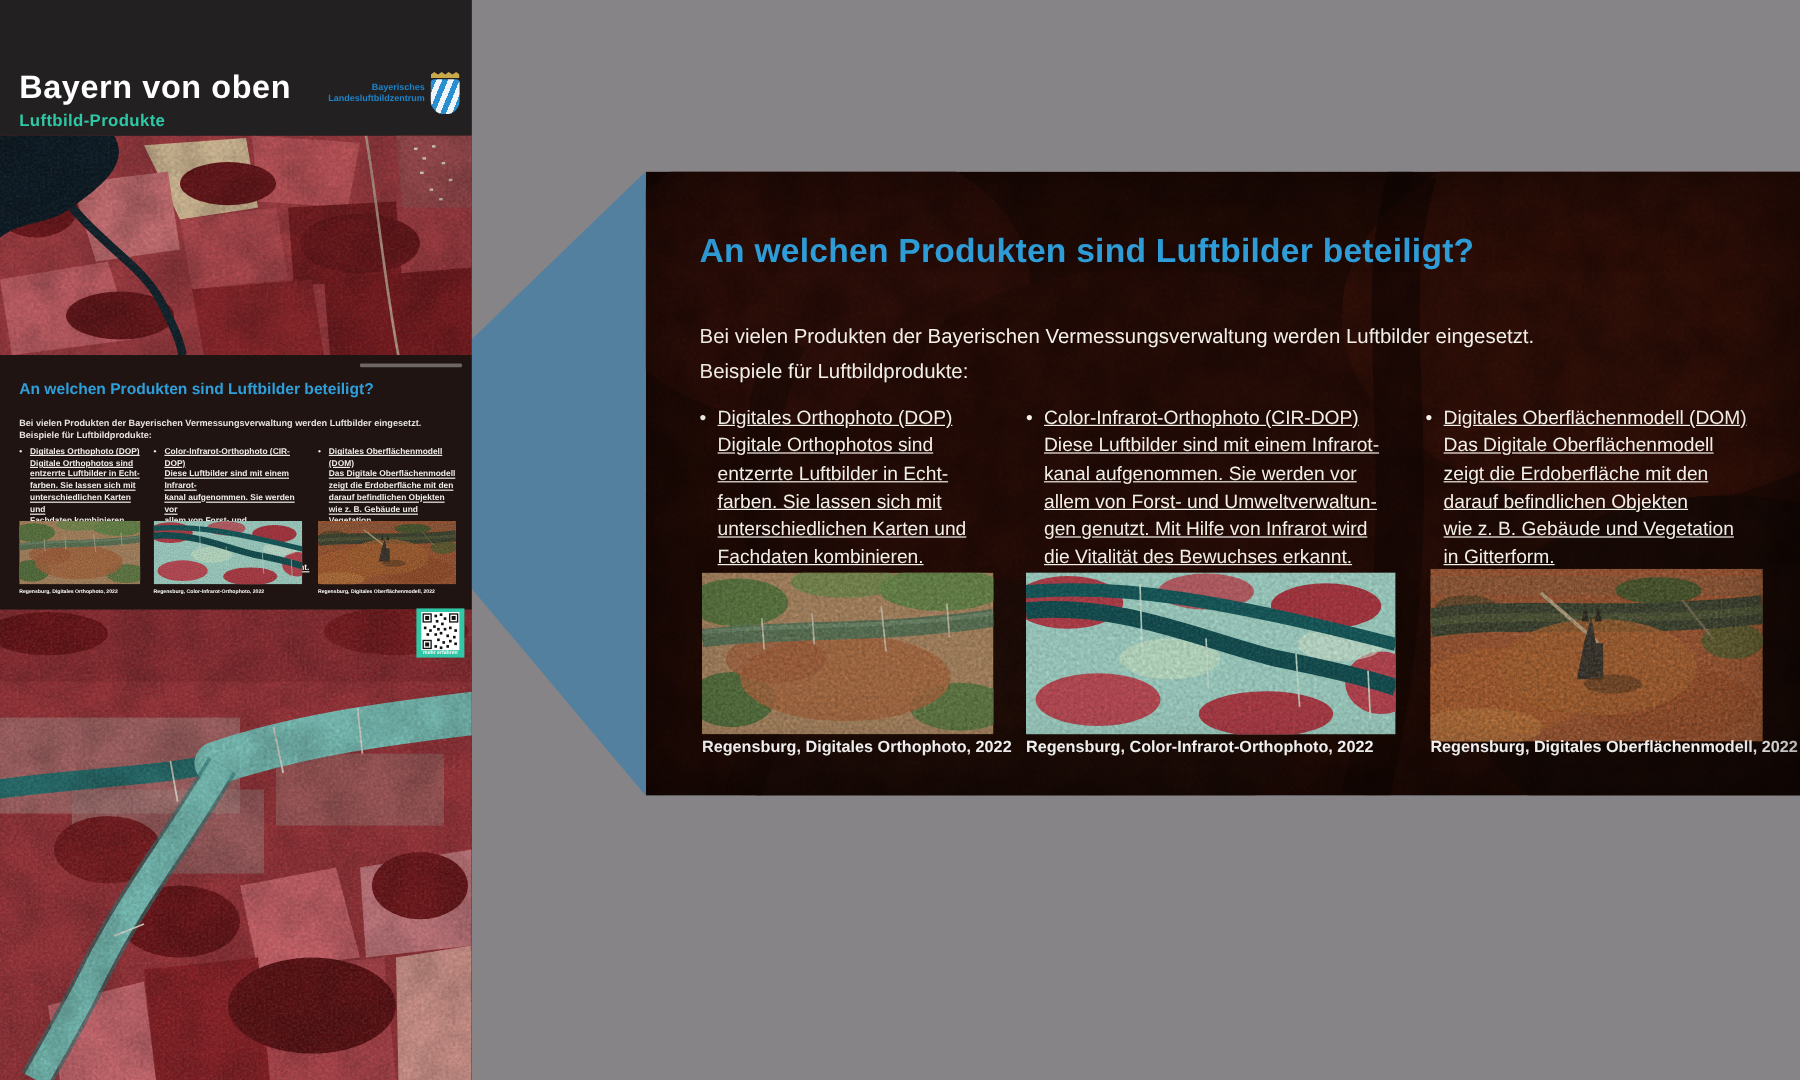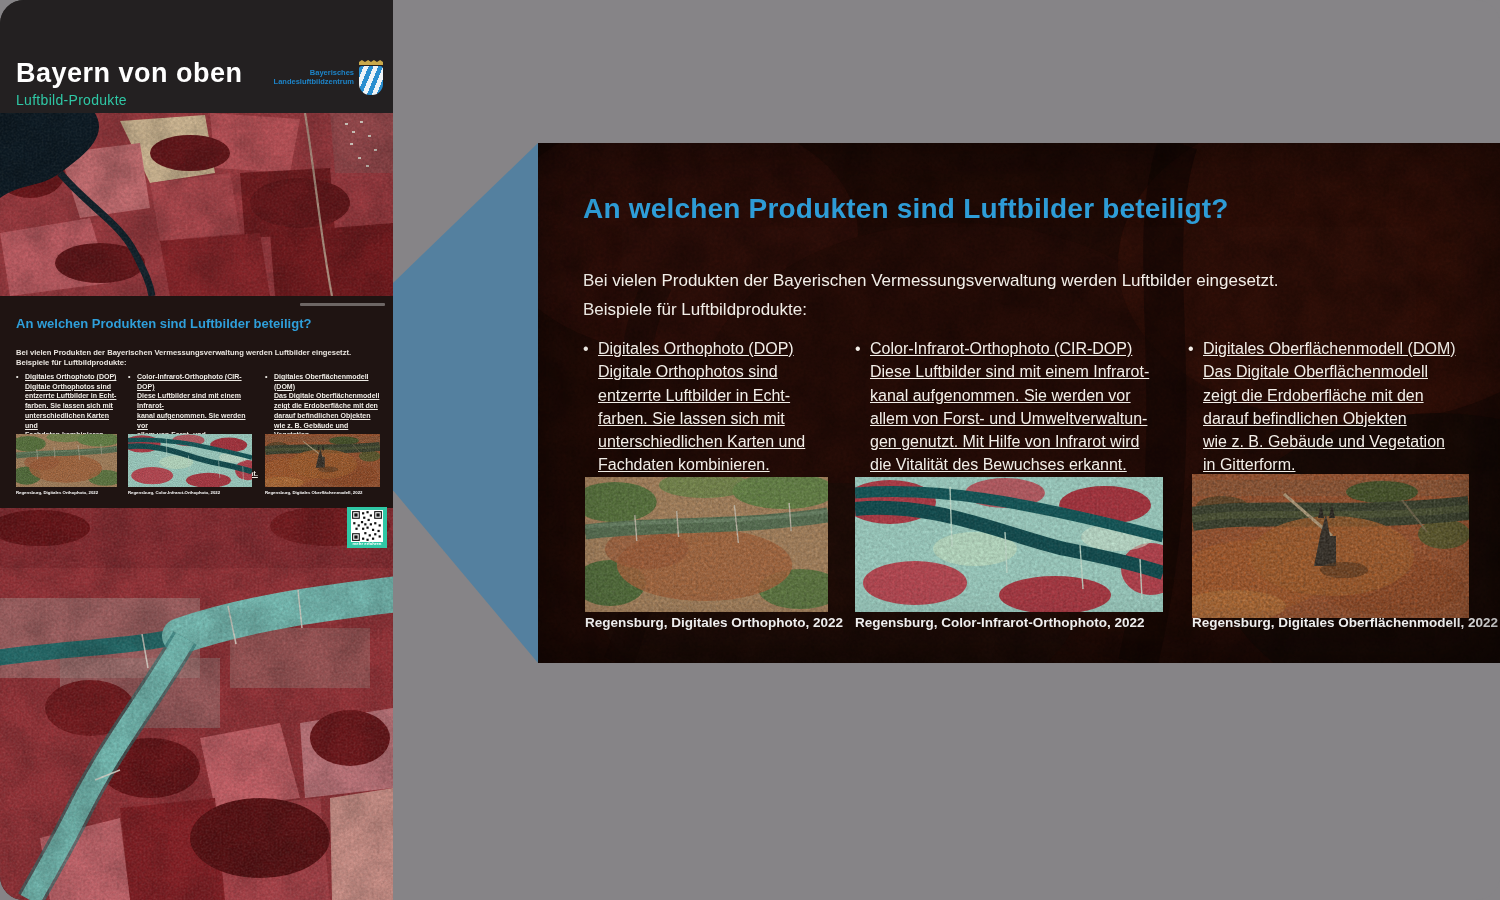--- a/index.html
+++ b/index.html
@@ -1,22 +1,22 @@
 <!DOCTYPE html>
 <html style="--accent-blue: #2f9fda; --teal: #2fc7a5; --logo-blue: #1d84c8; --gray-bg: #868487; --callout-blue: #54809f; --panel-bg: #260d07;"><head>
 <meta charset="utf-8">
 <style>
   html,body{margin:0;padding:0;background:#868487;font-family:"Liberation Sans",sans-serif;}
-  .stage{position:relative;width:1500px;height:900px;overflow:hidden;background:var(--gray-bg,#868487);border-radius:24px;}
+  .stage{position:relative;width:1500px;height:900px;overflow:hidden;background:var(--gray-bg,#868487);}
 
   
   .poster{position:absolute;left:0;top:0;width:393px;height:900px;background:#232021;z-index:3;}
   .poster-header{position:absolute;left:0;top:0;width:393px;height:113px;background:#232021;}
   .poster-title{position:absolute;left:16px;top:58px;color:#ffffff;font-size:27px;font-weight:700;letter-spacing:.5px;}
-  .poster-subtitle{position:absolute;left:16px;top:92px;color:var(--teal,#35c8a6);font-size:14px;font-weight:400;letter-spacing:.3px;}
+  .poster-subtitle{position:absolute;left:16px;top:92px;color:var(--teal,#35c8a6);font-size:14px;font-weight:700;letter-spacing:.3px;}
   .logo{position:absolute;right:10px;top:60px;display:flex;align-items:center;gap:5px;}
   .logo-text{color:var(--logo-blue,#1d84c8);font-size:7.5px;line-height:8.5px;font-weight:700;text-align:right;}
   .crest-wrap{width:24px;}
   .crown{height:5px;background:#caa94a;clip-path:polygon(0 100%,0 40%,12% 0,25% 40%,38% 0,50% 40%,62% 0,75% 40%,88% 0,100% 40%,100% 100%);}
   .shield{width:24px;height:29px;margin-top:1px;background:repeating-linear-gradient(112deg,#2a8fd0 0 4.5px,#eef4f8 4.5px 9px);border-radius:3px 3px 11px 11px;}
 
   .aerial-top{position:absolute;left:0;top:113px;width:393px;height:183px;display:block;}
   .aerial-bottom{position:absolute;left:0;top:508px;width:393px;height:392px;display:block;}
 
   .poster-section{position:absolute;left:0;top:296px;width:393px;height:212px;background:#1f1412;}

